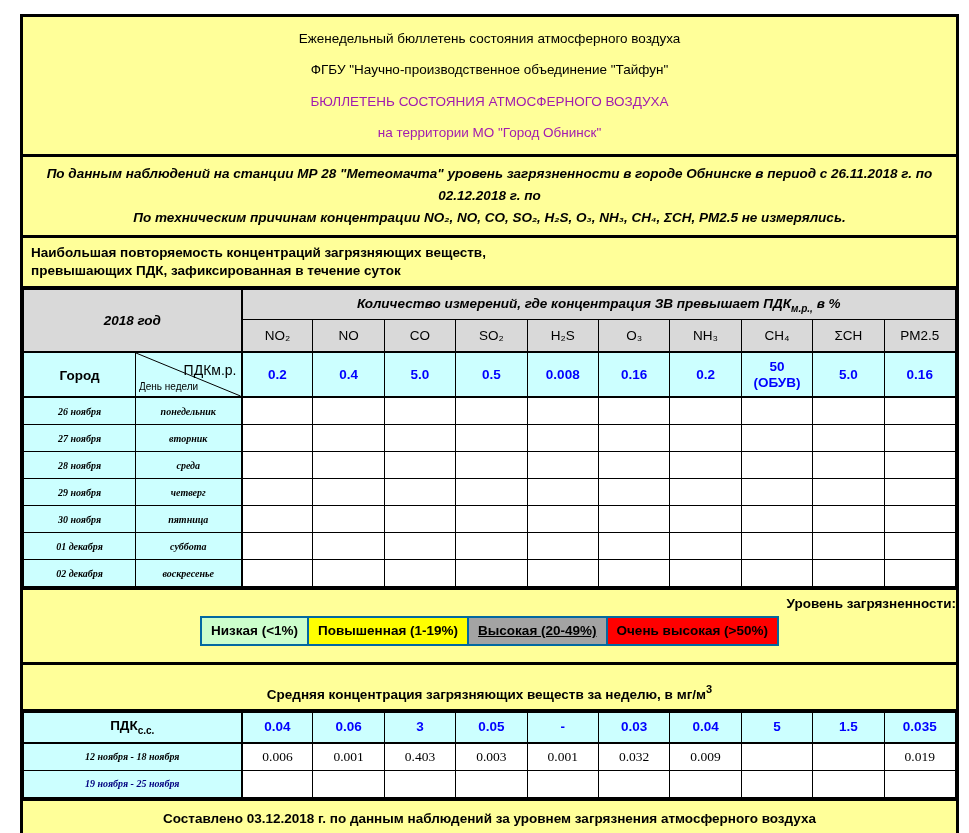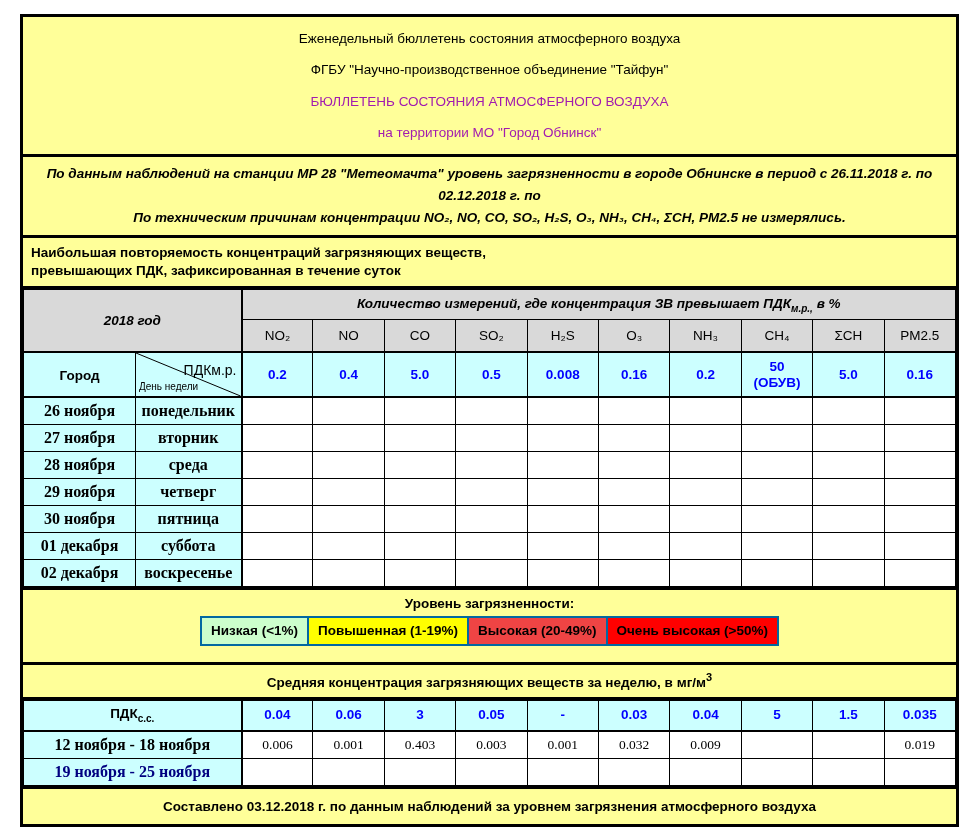--- a/index.html
+++ b/index.html
@@ -26,40 +26,40 @@
   .gray{background:#D9D9D9;}
   .cyan{background:#CCFFFF;}
   .thickb{border-bottom:2px solid #000 !important;}
   .thickr{border-right:2px solid #000 !important;}
   .year-cell{font-weight:bold;font-style:italic;font-size:13.5px;}
   .hdr-title{font-weight:bold;font-style:italic;font-size:13.5px;height:29px;}
   .hdr-title sub,.pdk-ss-label sub{font-size:10px;}
   .chem-cell{font-size:13.5px;height:31px;font-weight:normal;}
   .pdk-row td{height:43px;}
   .blue-val{color:#0000FF;font-weight:bold;font-size:13.5px;white-space:pre-line;line-height:16px;}
-  .date-label{font-family:"Liberation Serif","DejaVu Serif",serif;font-weight:bold;font-size:16px;color:#000;}
+  .date-label{font-family:"Liberation Serif","DejaVu Serif",serif;font-weight:bold;font-style:italic;font-size:10px;color:#000;}
   .date-row td{height:26px;}
   .data-cell{background:#fff;}
   .serif-val{font-family:"Liberation Serif","DejaVu Serif",serif;font-size:13.5px;color:#000;}
 
   
   .diag-cell{position:relative;padding:0;}
   .diag-svg{position:absolute;left:0;top:0;width:100%;height:100%;display:block;}
   .diag-top{position:absolute;right:4px;top:9px;font-size:14px;color:#000;}
   .diag-bottom{position:absolute;left:3px;bottom:4px;font-size:10px;color:#000;}
 
   
-  .legend-block{padding:6px 0 16px 0;text-align:center;}
+  .legend-block{padding:6px 0 16px 0;text-align:right;}
   .legend-title{font-weight:bold;font-size:13.5px;color:#000;margin-bottom:5px;}
   .legend-row{display:flex;justify-content:center;}
   .lg-box{border:2px solid #0369a1;margin-left:-2px;height:26px;line-height:26px;padding:0 9px;font-weight:bold;font-size:13.5px;color:#000;white-space:nowrap;}
   .lg-box:first-child{margin-left:0;}
 
   
-  .avg-block{padding:6px 8px 7px 8px;text-align:center;font-weight:bold;font-size:13.5px;color:#000;}
+  .avg-block{padding:18px 8px 7px 8px;text-align:center;font-weight:bold;font-size:13.5px;color:#000;}
   .avg-block sup{font-size:11px;}
 
   .pdk-ss-row td{height:29px;}
   .pdk-ss-label{font-weight:bold;font-size:13.5px;color:#000;}
   .week-row td{height:26px;}
 
   
   .footer-block{padding:8px 8px;text-align:center;font-weight:bold;font-size:13.5px;color:#000;line-height:19px;}
 </style>
 </head>
@@ -238,21 +238,21 @@
       </tr>
     </tbody>
       </table>
   </div>
 
   <div class="sec legend-block">
     <div class="legend-title">Уровень загрязненности:</div>
     <div class="legend-row">
       <span class="lg-box" style="background-color: rgb(204, 255, 204);">Низкая (&lt;1%)</span>
       <span class="lg-box" style="background-color: rgb(255, 255, 0);">Повышенная (1-19%)</span>
-      <span class="lg-box" style="background-color: #ef4444;">Высокая (20-49%)</span>
+      <span class="lg-box" style="background-color: #a3a3a3; text-decoration: underline;">Высокая (20-49%)</span>
       <span class="lg-box" style="background-color: rgb(255, 0, 0);">Очень высокая (&gt;50%)</span>
     </div>
   </div>
 
   <div class="sec avg-block">
     <span>Средняя концентрация загрязняющих веществ за неделю, в мг/м</span><sup>3</sup>
   </div>
 
   <div class="sec">
     <table class="grid">

